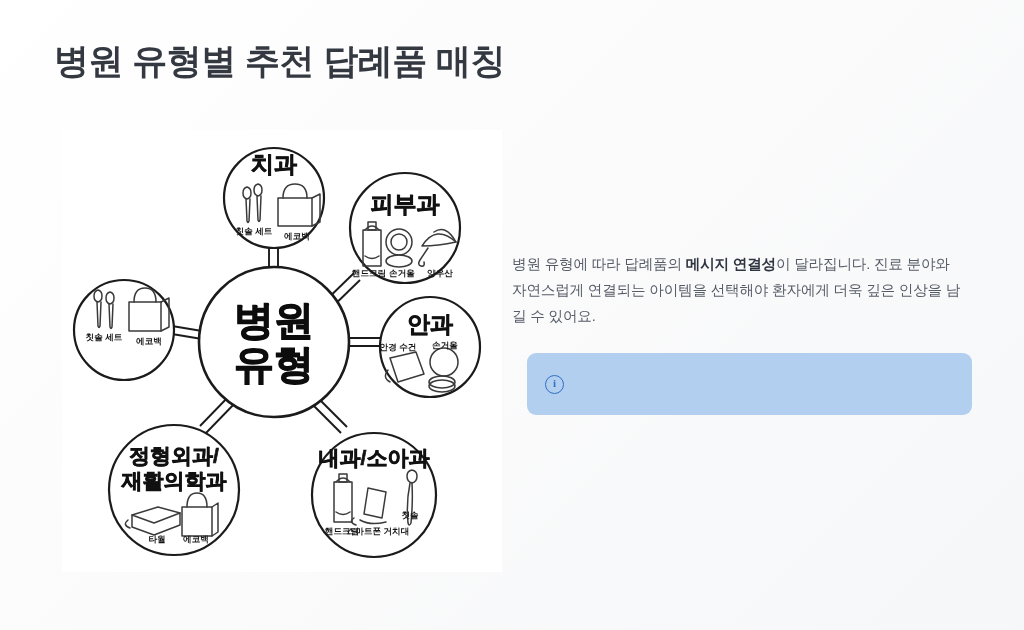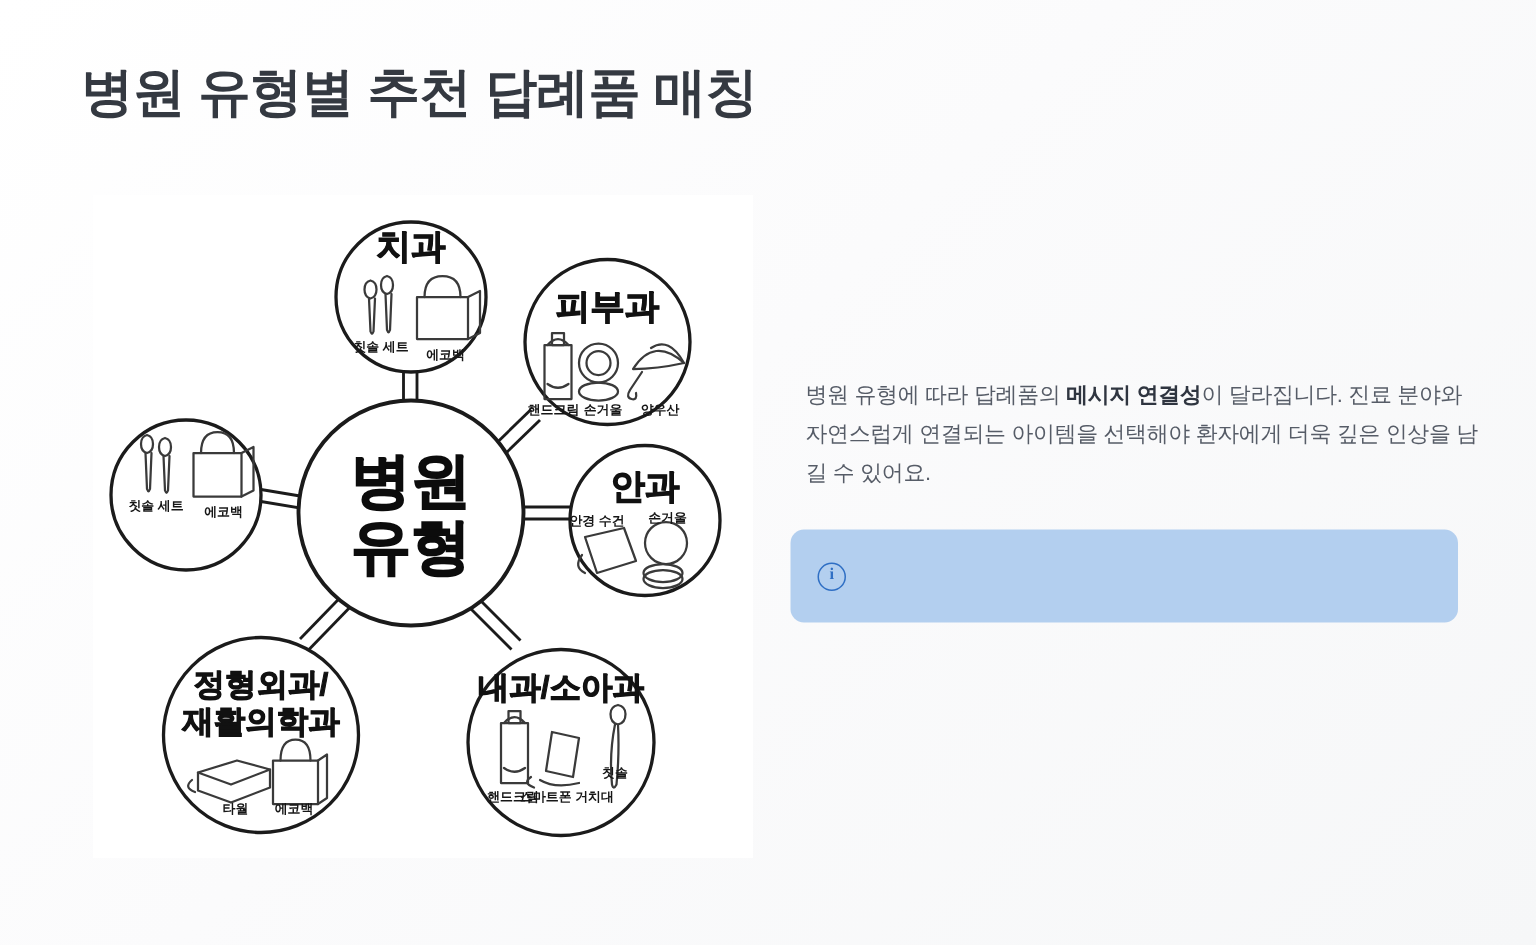--- a/index.html
+++ b/index.html
@@ -38,21 +38,21 @@
     font-family:"Liberation Sans","DejaVu Sans",sans-serif;
     font-weight:700;fill:#0c0c0c;text-anchor:middle;
     paint-order:stroke;stroke:#0c0c0c;stroke-width:1.1;
   }
   .item-label{
     font-family:"Liberation Sans","DejaVu Sans",sans-serif;
     font-weight:700;fill:#161616;text-anchor:middle;font-size:8.6px;
   }
 
   
-  .right-col{position:absolute;left:537px;top:252px;width:450px;}
+  .right-col{position:absolute;left:512px;top:252px;width:450px;}
   .lede{
     font-size:14.6px;line-height:1.78;color:#565c67;
     letter-spacing:-0.2px;margin:0;
   }
   .lede b{color:#2f3540;font-weight:700;}
 
   .callout{
     position:absolute;left:527px;top:353px;width:445px;
     box-sizing:border-box;
     background:#b3cfef;border-radius:9px;

